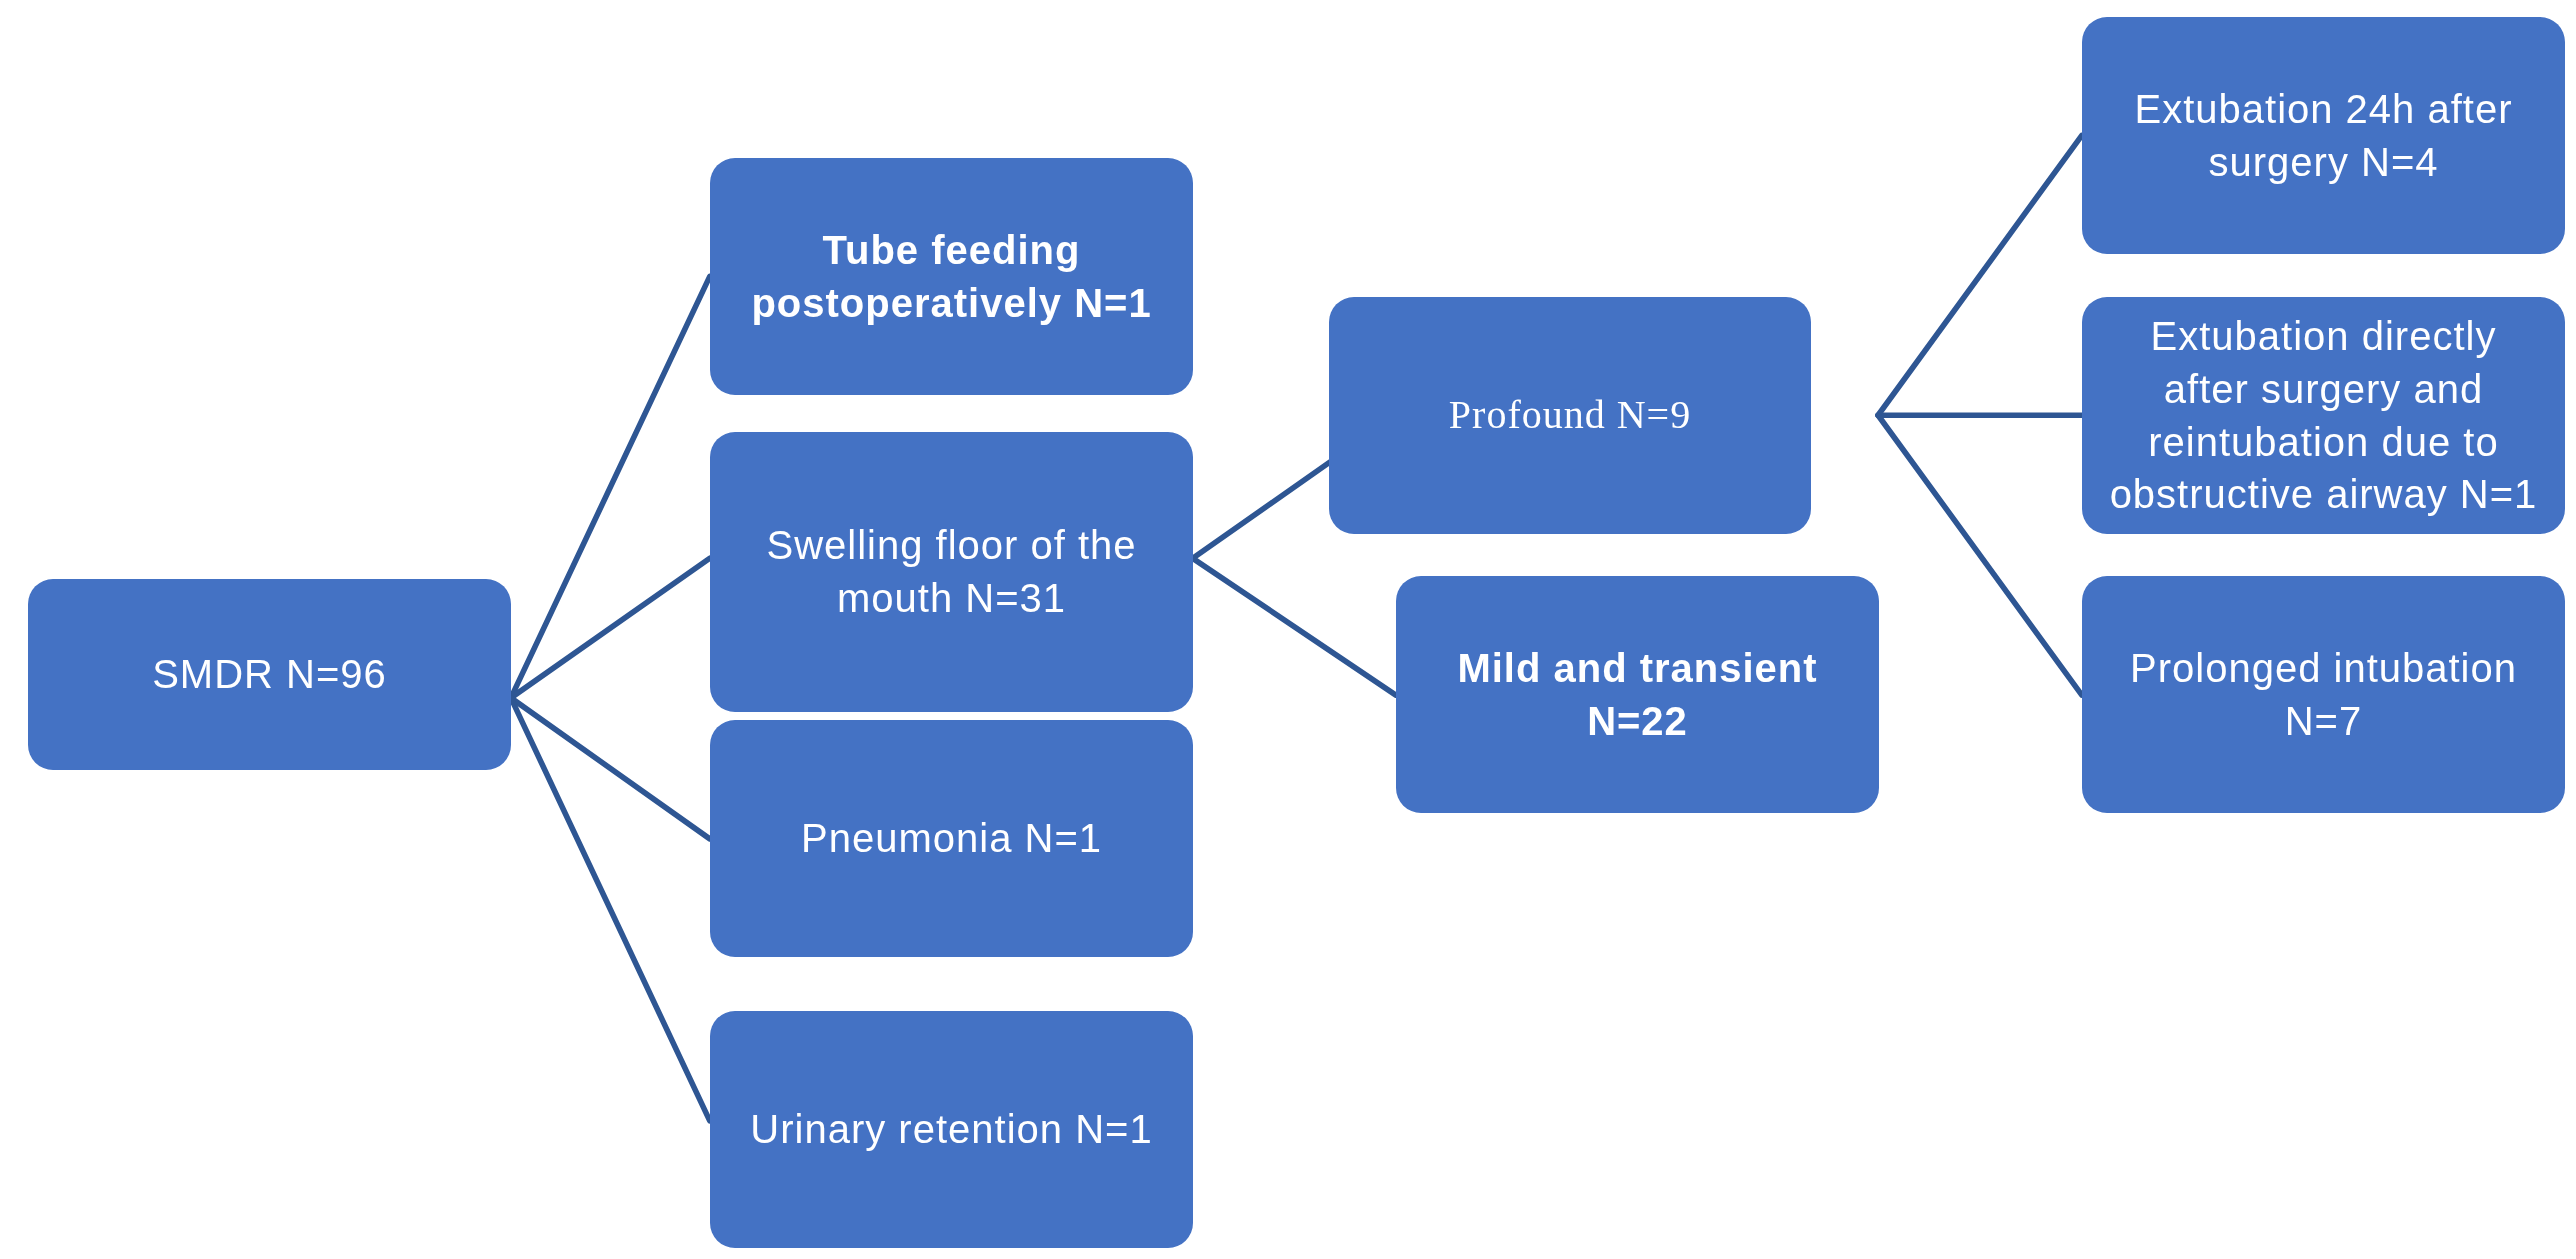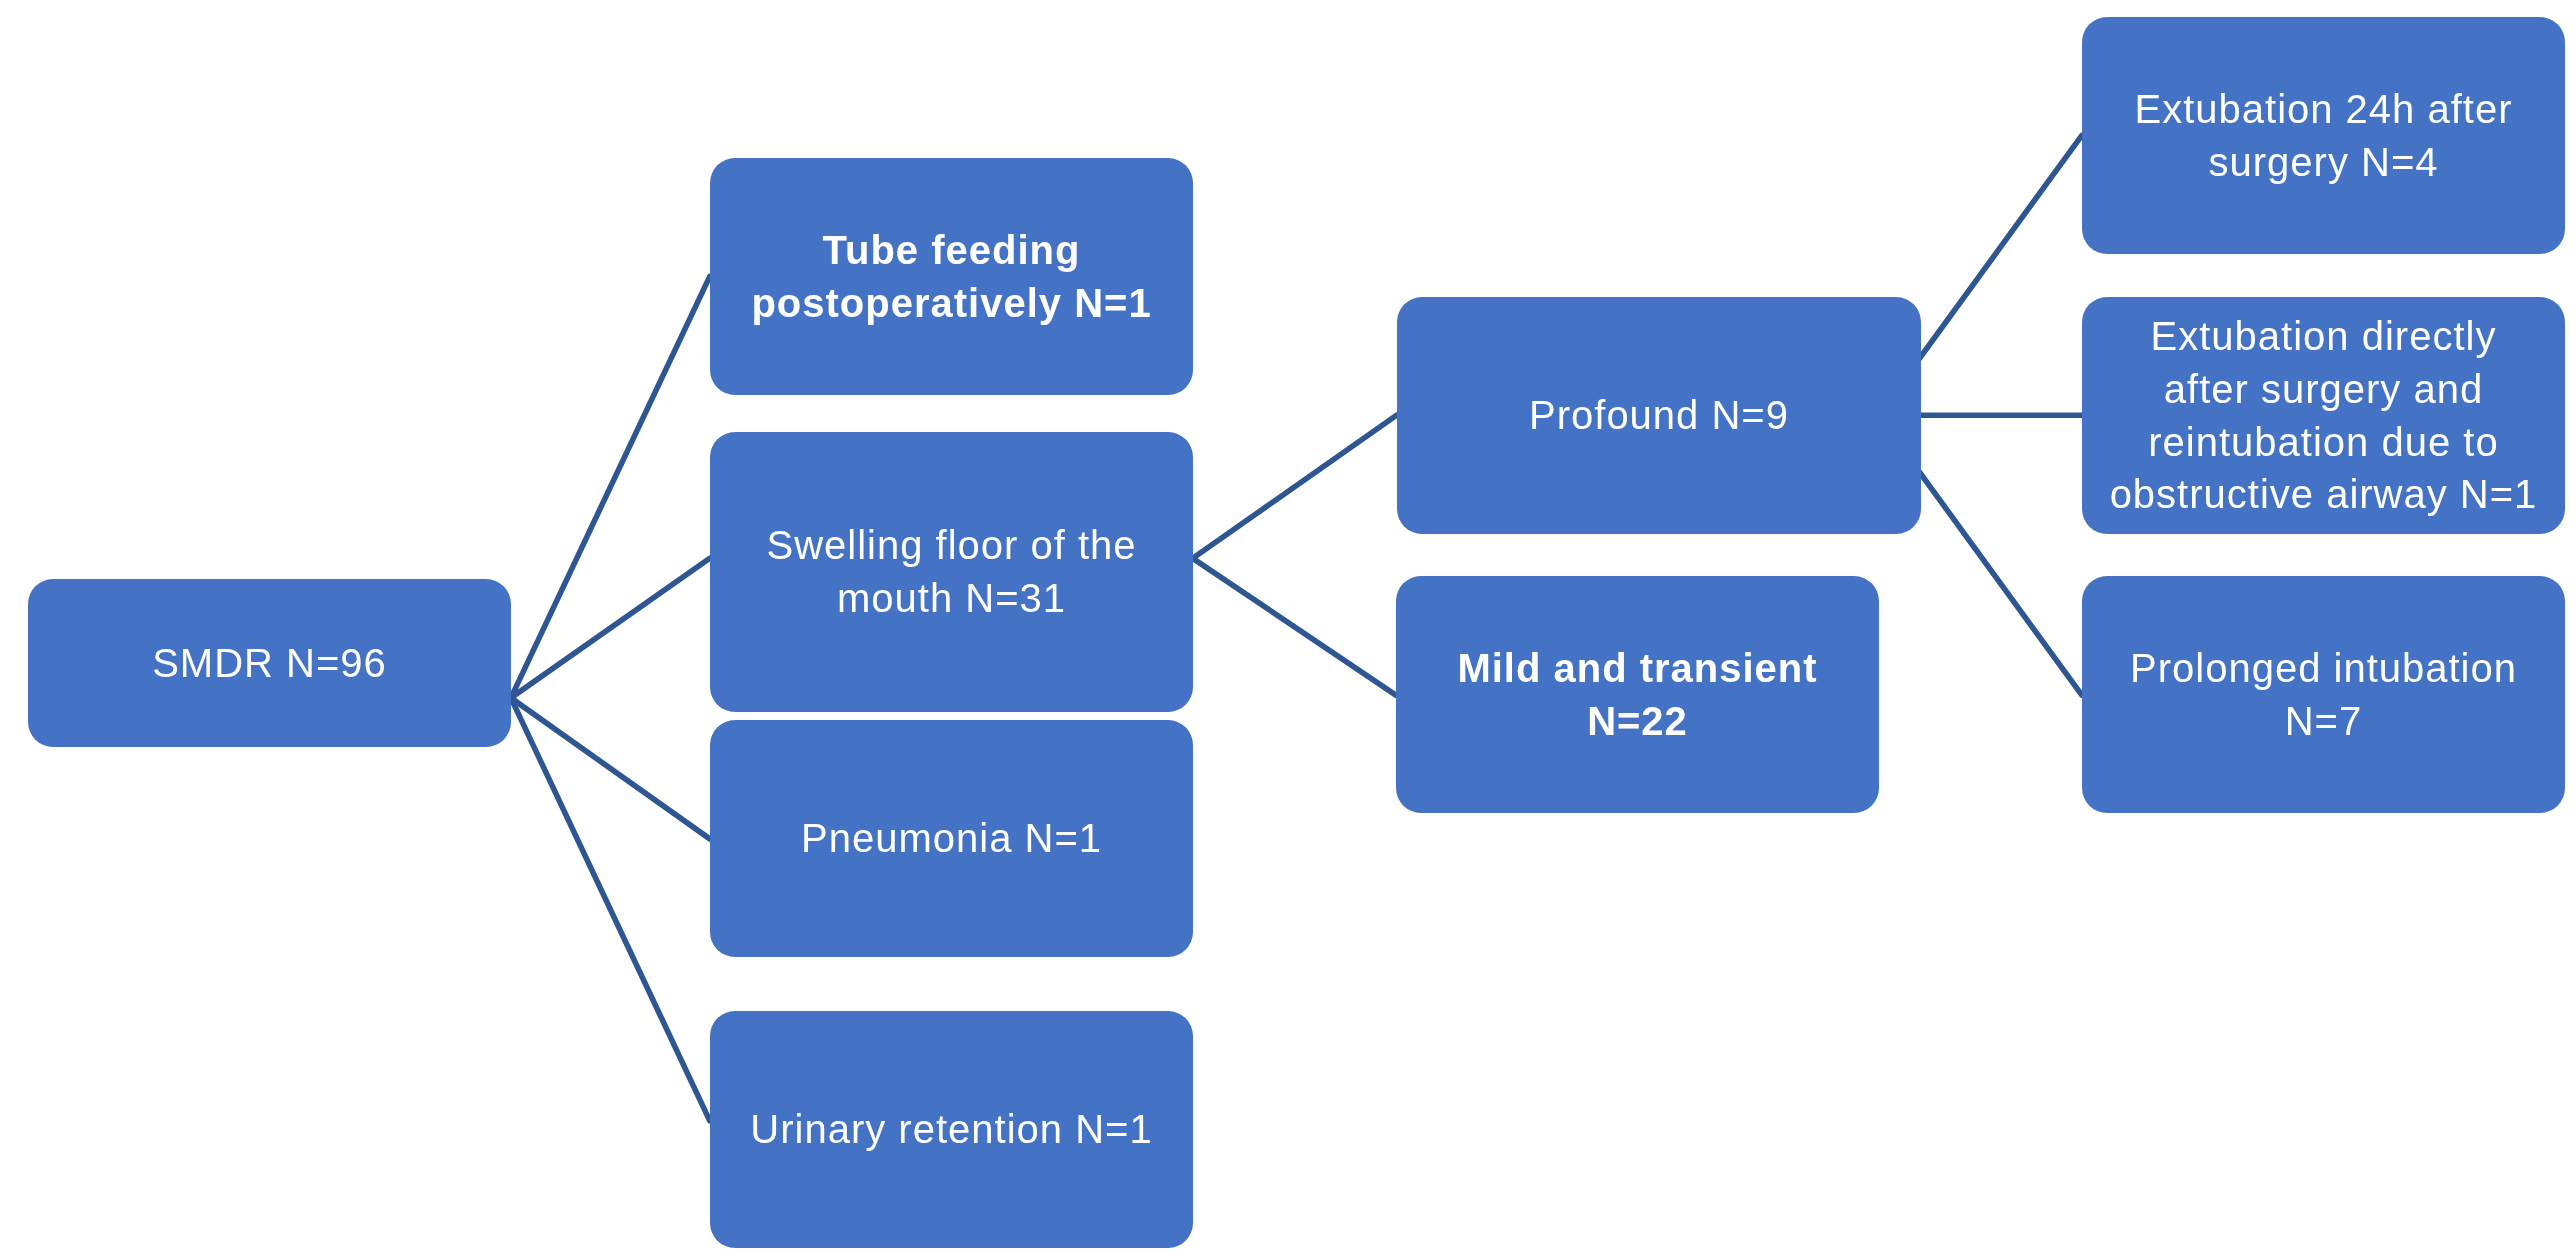--- a/index.html
+++ b/index.html
@@ -31,26 +31,26 @@
     align-items: center;
     justify-content: center;
     text-align: center;
     font-size: 40px;
     line-height: 1.32;
     letter-spacing: 1px;
     white-space: pre-line;
     padding: 0 26px;
   }
   
-  .n-smdr       { left:   28px; top:  579px; width: 483px; height: 168px; }
+  .n-smdr       { left:   28px; top:  579px; width: 483px; height: 191px; }
   .n-tube       { left: 710px; top:  158px; width: 483px; height: 237px; font-weight: bold; }
   .n-swelling   { left: 710px; top:  432px; width: 483px; height: 280px; }
   .n-pneumonia  { left: 710px; top: 720px; width: 483px; height: 237px; }
   .n-urinary    { left: 710px; top: 1002px; width: 483px; height: 237px; margin-top: 9px; }
-  .n-profound   { left: 1397px; top:  297px; width: 524px; height: 237px; }
+  .n-profound   { left: 1329px; top:  297px; width: 482px; height: 237px; font-family: Liberation Serif, serif; }
   .n-mild       { left: 1396px; top:  576px; width: 483px; height: 237px; font-weight: bold; }
   .n-ext24      { left: 2082px; top:   17px; width: 483px; height: 237px; }
   .n-extdirect  { left: 2082px; top:  297px; width: 483px; height: 237px; }
   .n-prolonged  { left: 2082px; top:  576px; width: 483px; height: 237px; }
 </style>
 </head>
 <body>
 
 <div class="canvas">
 

